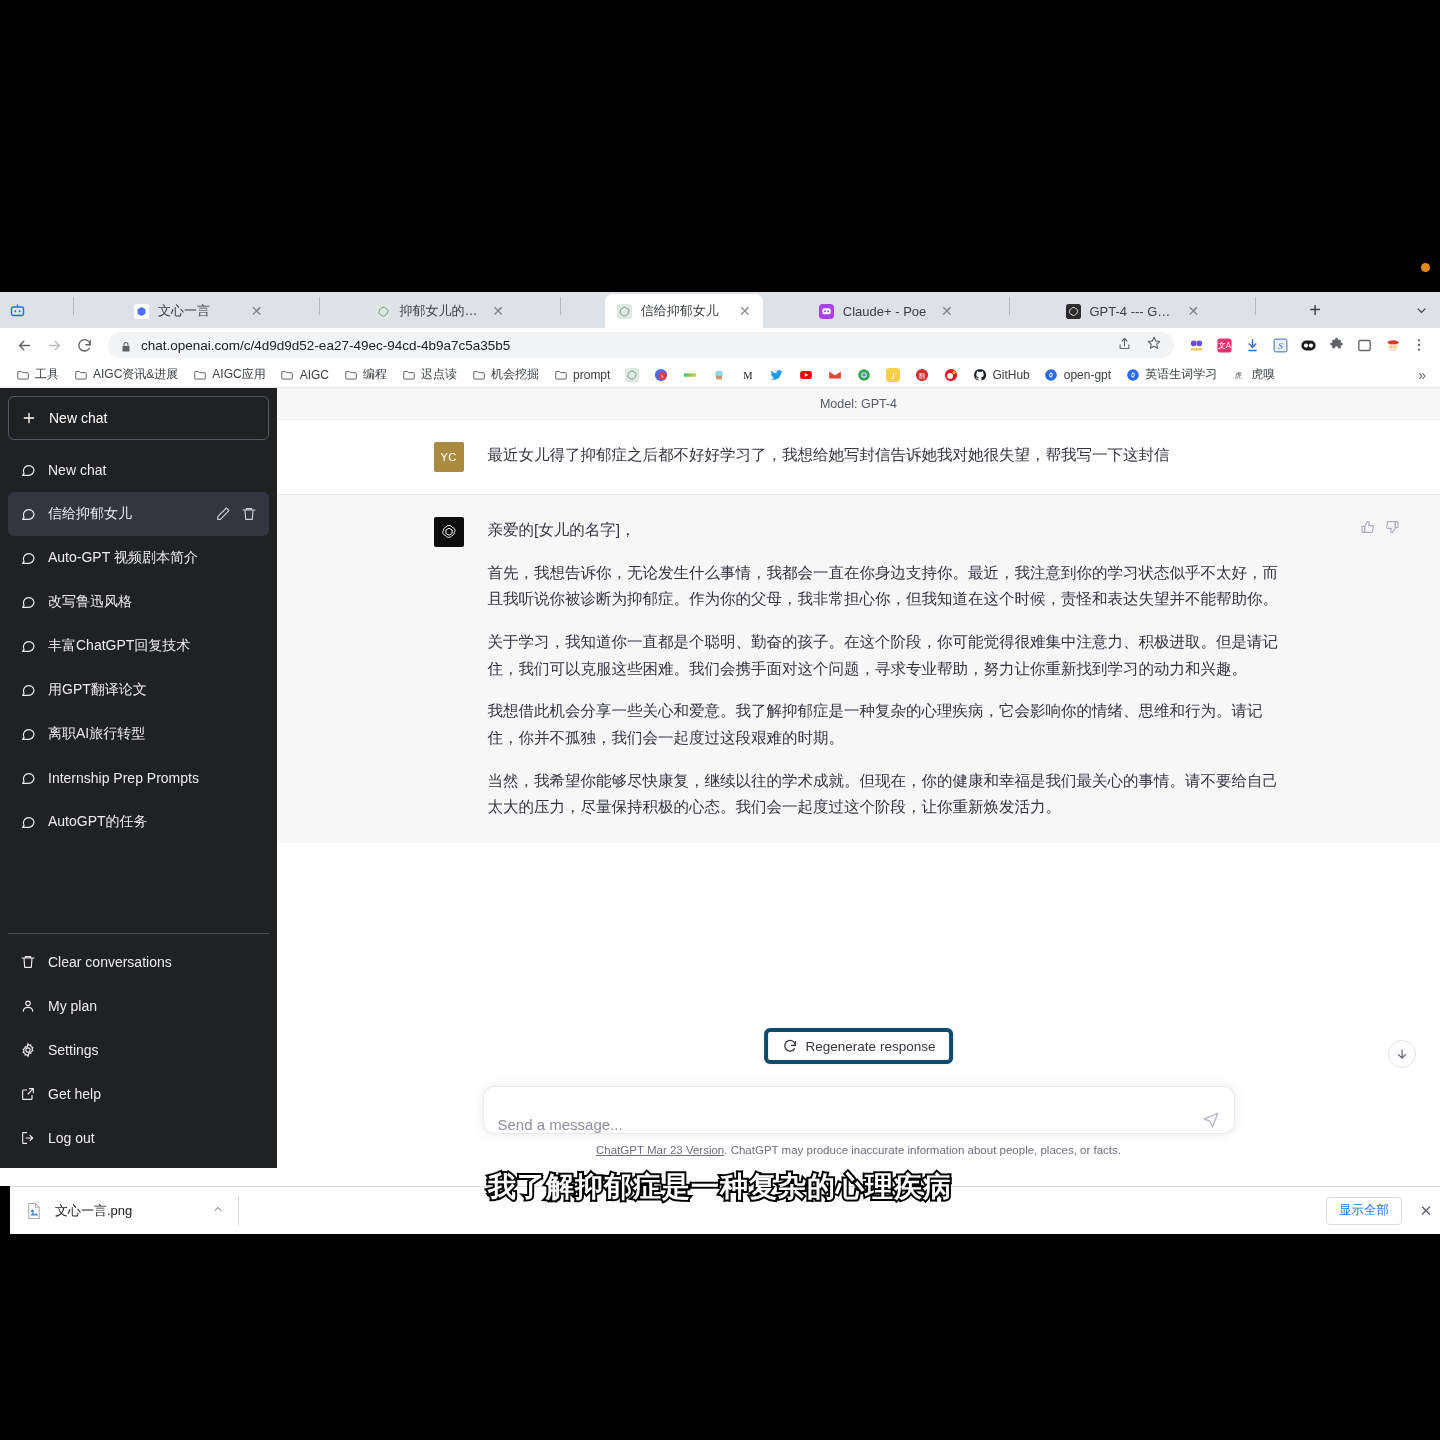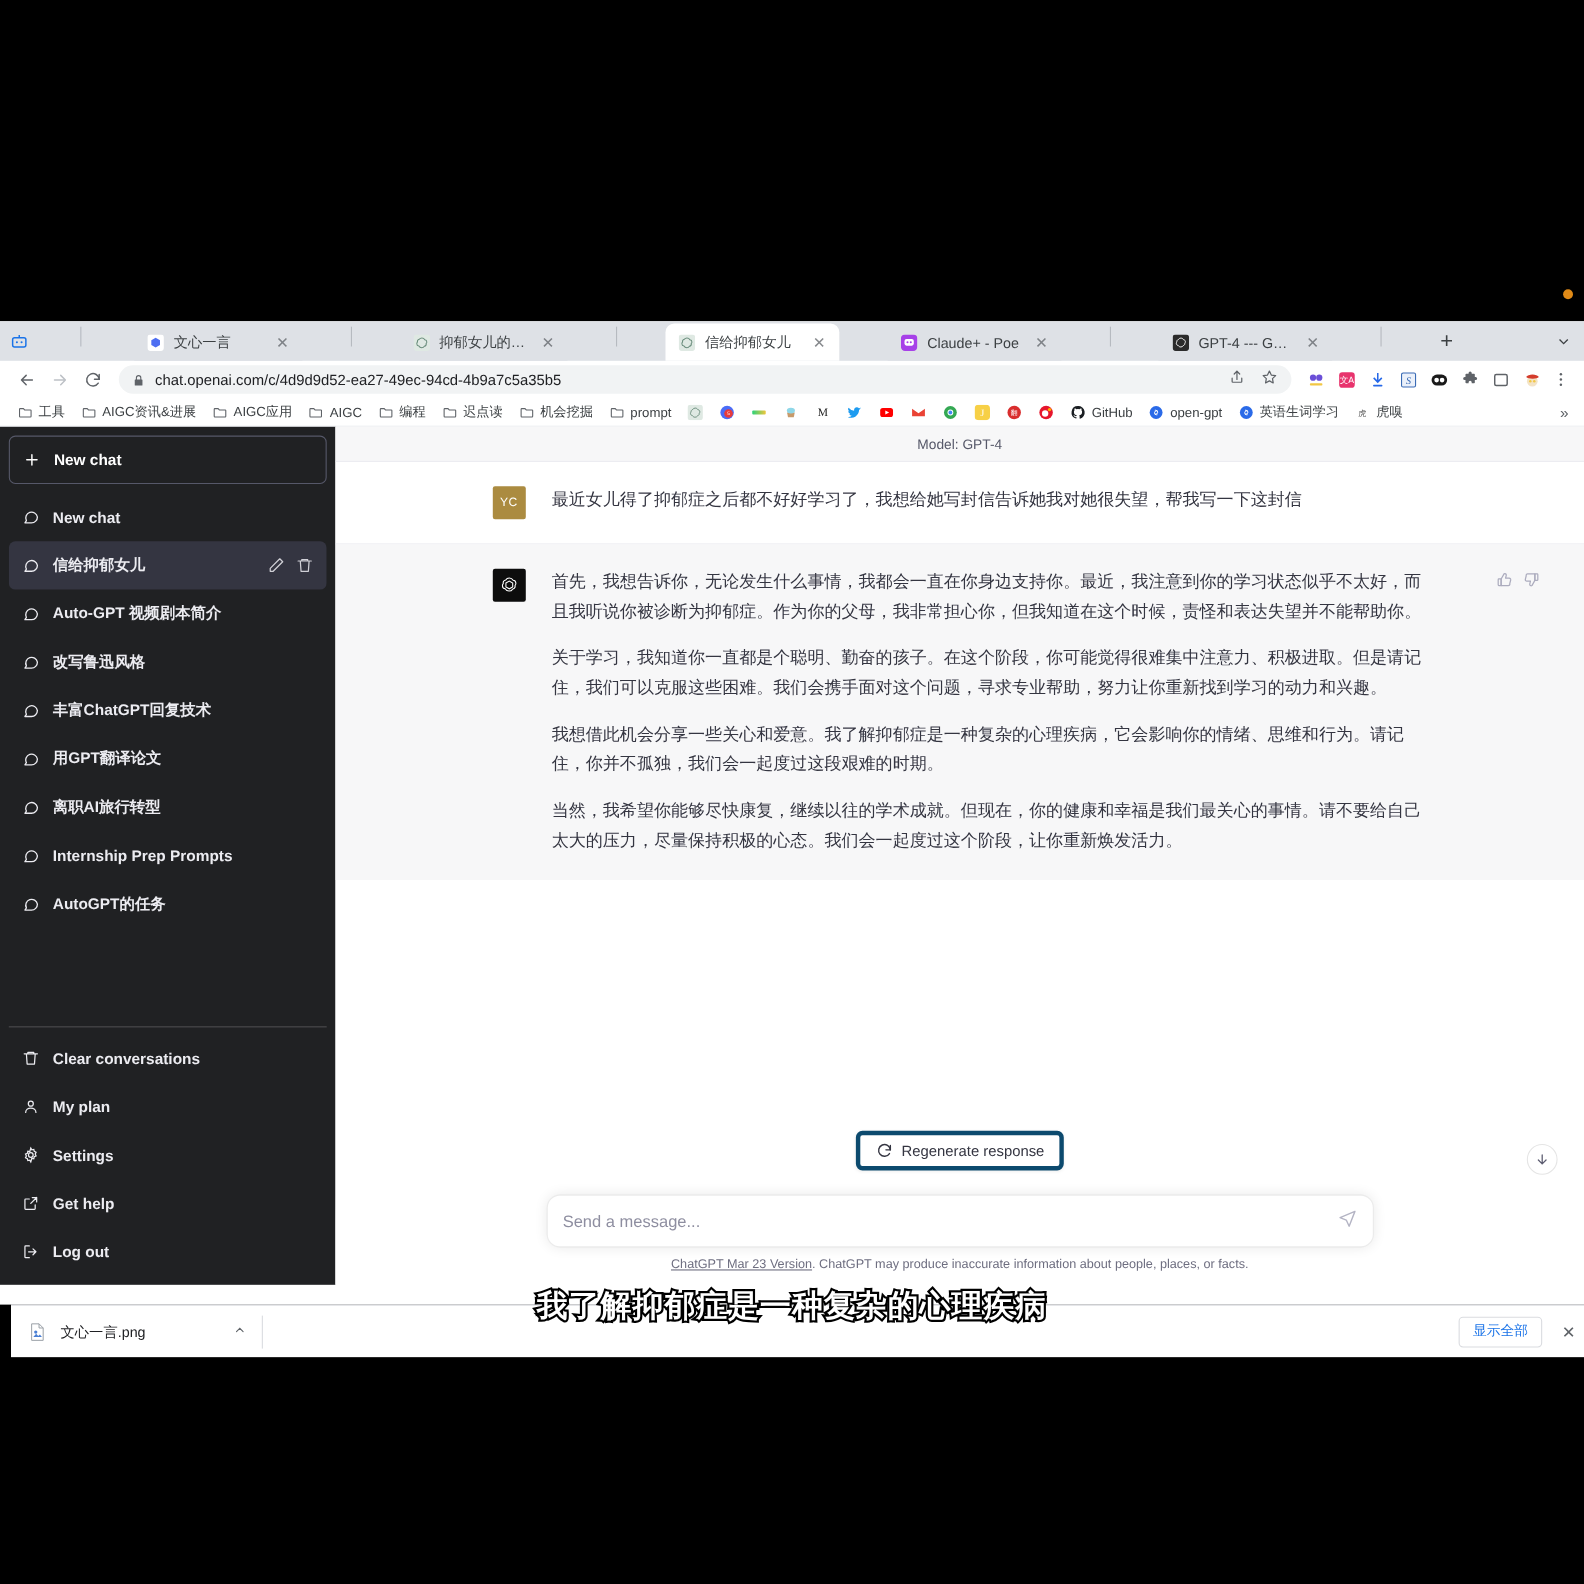--- a/index.html
+++ b/index.html
@@ -49,21 +49,21 @@
   
   .bookmarks { height:26px; background:#fff; display:flex; align-items:center; padding:0 8px; gap:0; border-bottom:1px solid #e8eaed; overflow:hidden; }
   .bm { display:flex; align-items:center; gap:5px; padding:2px 7px; font-size:12px; color:#3c4043; white-space:nowrap; }
   .bm .bm-ico { width:15px; height:15px; display:flex; align-items:center; justify-content:center; font-size:12px; }
   .bm-overflow { margin-left:auto; padding:0 6px; color:#5f6368; font-size:14px; }
 
   
   .page { position:relative; height:780px; display:flex; background:#fff; }
 
   
-  .sidebar { width:305px; background:#202123; color:#ececf1; display:flex; flex-direction:column; padding:8px;font-weight:bold; }
+  .sidebar { width:277px; background:#202123; color:#ececf1; display:flex; flex-direction:column; padding:8px; }
   .newchat-btn { display:flex; align-items:center; gap:12px; height:44px; border:1px solid #565869; border-radius:6px;
                  padding:0 12px; font-size:14px; color:#fff; }
   .convo-list { margin-top:8px; flex:1 1 auto; overflow:hidden; position:relative; }
   .convo { display:flex; align-items:center; gap:12px; height:44px; padding:0 12px; border-radius:6px; font-size:14px; color:#ececf1; }
   .convo.active { background:#343541; }
   .convo .c-title { flex:1 1 auto; white-space:nowrap; overflow:hidden; text-overflow:ellipsis; }
   .convo .c-actions { display:flex; gap:10px; opacity:.85; }
   .sb-bottom { border-top:1px solid #4d4d4f; padding-top:6px; }
   .sb-item { display:flex; align-items:center; gap:12px; height:44px; padding:0 12px; border-radius:6px; font-size:14px; color:#ececf1; }
   .ico { width:16px; height:16px; flex:0 0 16px; display:flex; align-items:center; justify-content:center; }
@@ -95,21 +95,21 @@
 
   
   .scrolldown { position:absolute; right:24px; bottom:100px; width:28px; height:28px; border-radius:50%;
                 border:1px solid #e5e5e5; background:#fff; display:flex; align-items:center; justify-content:center;
                 color:#5c5c70; z-index:4; }
 
   
   .composer-wrap { position:absolute; left:0; right:0; bottom:0; padding:0 0 12px 0; z-index:3;
                    background:linear-gradient(to bottom, rgba(255,255,255,0) 0%, #fff 34%); }
   .composer { width:752px; margin:0 auto; height:48px; background:#fff; border:1px solid rgba(0,0,0,.08);
-              border-radius:12px; box-shadow:0 0 12px rgba(0,0,0,.09); display:flex; align-items:center; padding:0 14px; }
+              border-radius:12px; box-shadow:0 0 12px rgba(0,0,0,.09); display:flex; align-items:flex-end; padding:0 14px; }
   .composer .ph { flex:1 1 auto; font-size:15px; color:#8e8ea0; }
   .composer .send { color:#b4b4c4; }
   .footnote { text-align:center; font-size:11.5px; color:#6e6e80; margin-top:10px; }
   .footnote a { color:#6e6e80; text-decoration:underline; }
 
   
   .shelf { position:absolute; left:10px; top:1186px; width:1440px; height:48px; background:#fff;
            border-top:1px solid #dadce0; display:flex; align-items:center; padding:0 14px; }
   .dl-item { display:flex; align-items:center; gap:11px; width:200px; font-size:13px; color:#202124; }
   .dl-ico { width:20px; height:22px; flex:0 0 20px; display:flex; align-items:center; justify-content:center; }
@@ -682,20 +682,21 @@
 
         <div class="msg assistant">
           <div class="msg-inner">
             <div class="avatar bot dark">
               <svg viewBox="0 0 24 24" width="20" height="20" fill="none" stroke="#fff" stroke-width="1.15">
                 <path d="M12 4.2c1.9 0 3.4 1 4.2 2.5 1.7.2 3 1.6 3 3.3 0 .9-.3 1.7-.9 2.3.3 1.8-.9 3.6-2.7 4-.8 1.4-2.3 2.1-3.9 2.1-1.9 0-3.4-1-4.2-2.5-1.7-.2-3-1.6-3-3.3 0-.9.3-1.7.9-2.3-.3-1.8.9-3.6 2.7-4 .8-1.4 2.3-2.1 3.9-2.1z"></path>
                 <path d="M8.3 9.6L12 7.5l3.7 2.1v4.2L12 15.9l-3.7-2.1z"></path>
               </svg>
             </div>
             <div class="msg-body">
+              <p>亲爱的[女儿的名字]，</p>
               <p>首先，我想告诉你，无论发生什么事情，我都会一直在你身边支持你。最近，我注意到你的学习状态似乎不太好，而且我听说你被诊断为抑郁症。作为你的父母，我非常担心你，但我知道在这个时候，责怪和表达失望并不能帮助你。</p>
               <p>关于学习，我知道你一直都是个聪明、勤奋的孩子。在这个阶段，你可能觉得很难集中注意力、积极进取。但是请记住，我们可以克服这些困难。我们会携手面对这个问题，寻求专业帮助，努力让你重新找到学习的动力和兴趣。</p>
               <p>我想借此机会分享一些关心和爱意。我了解抑郁症是一种复杂的心理疾病，它会影响你的情绪、思维和行为。请记住，你并不孤独，我们会一起度过这段艰难的时期。</p>
               <p>当然，我希望你能够尽快康复，继续以往的学术成就。但现在，你的健康和幸福是我们最关心的事情。请不要给自己太大的压力，尽量保持积极的心态。我们会一起度过这个阶段，让你重新焕发活力。</p>
             </div>
           </div>
           <div class="feedback">
             <span class="ico">
                 <svg viewBox="0 0 24 24" fill="none" stroke="currentColor" stroke-width="1.7" stroke-linejoin="round">
                   <path d="M7 11v9H4a1 1 0 0 1-1-1v-7a1 1 0 0 1 1-1z"></path>

